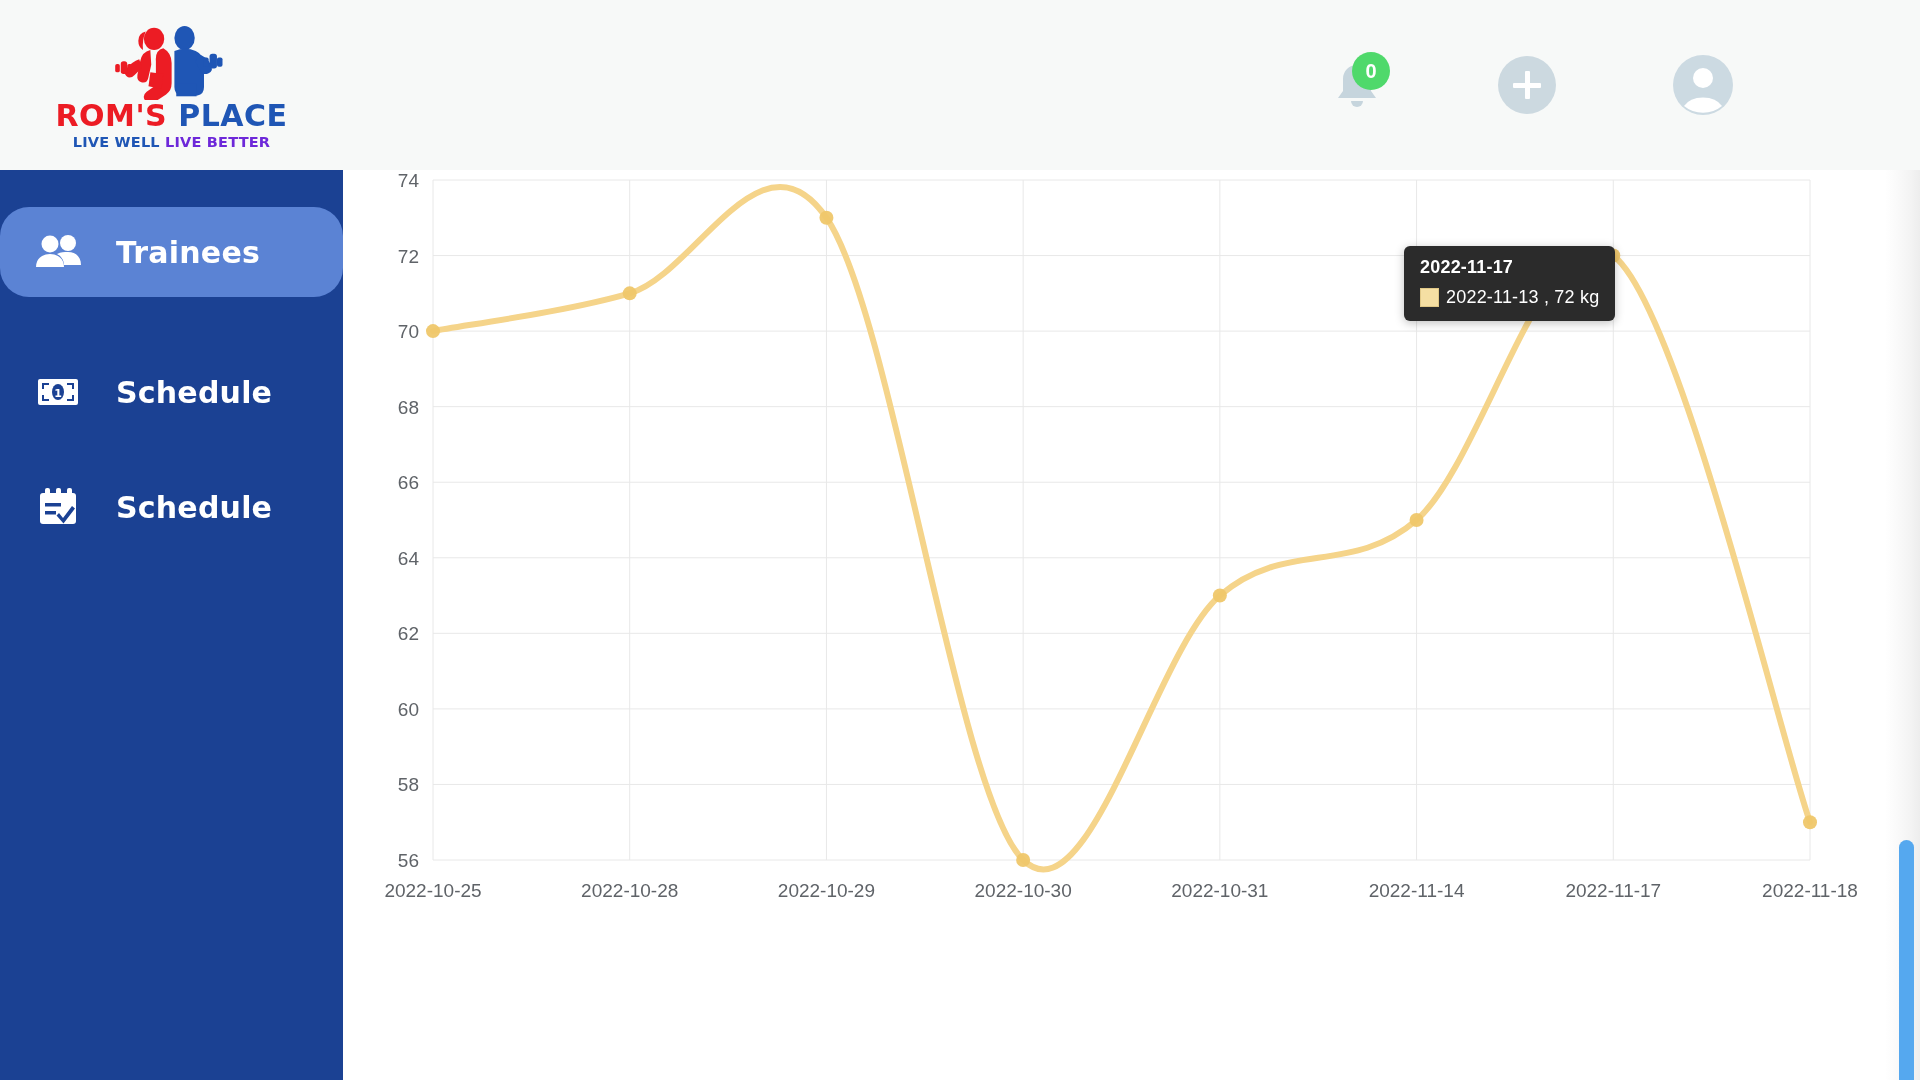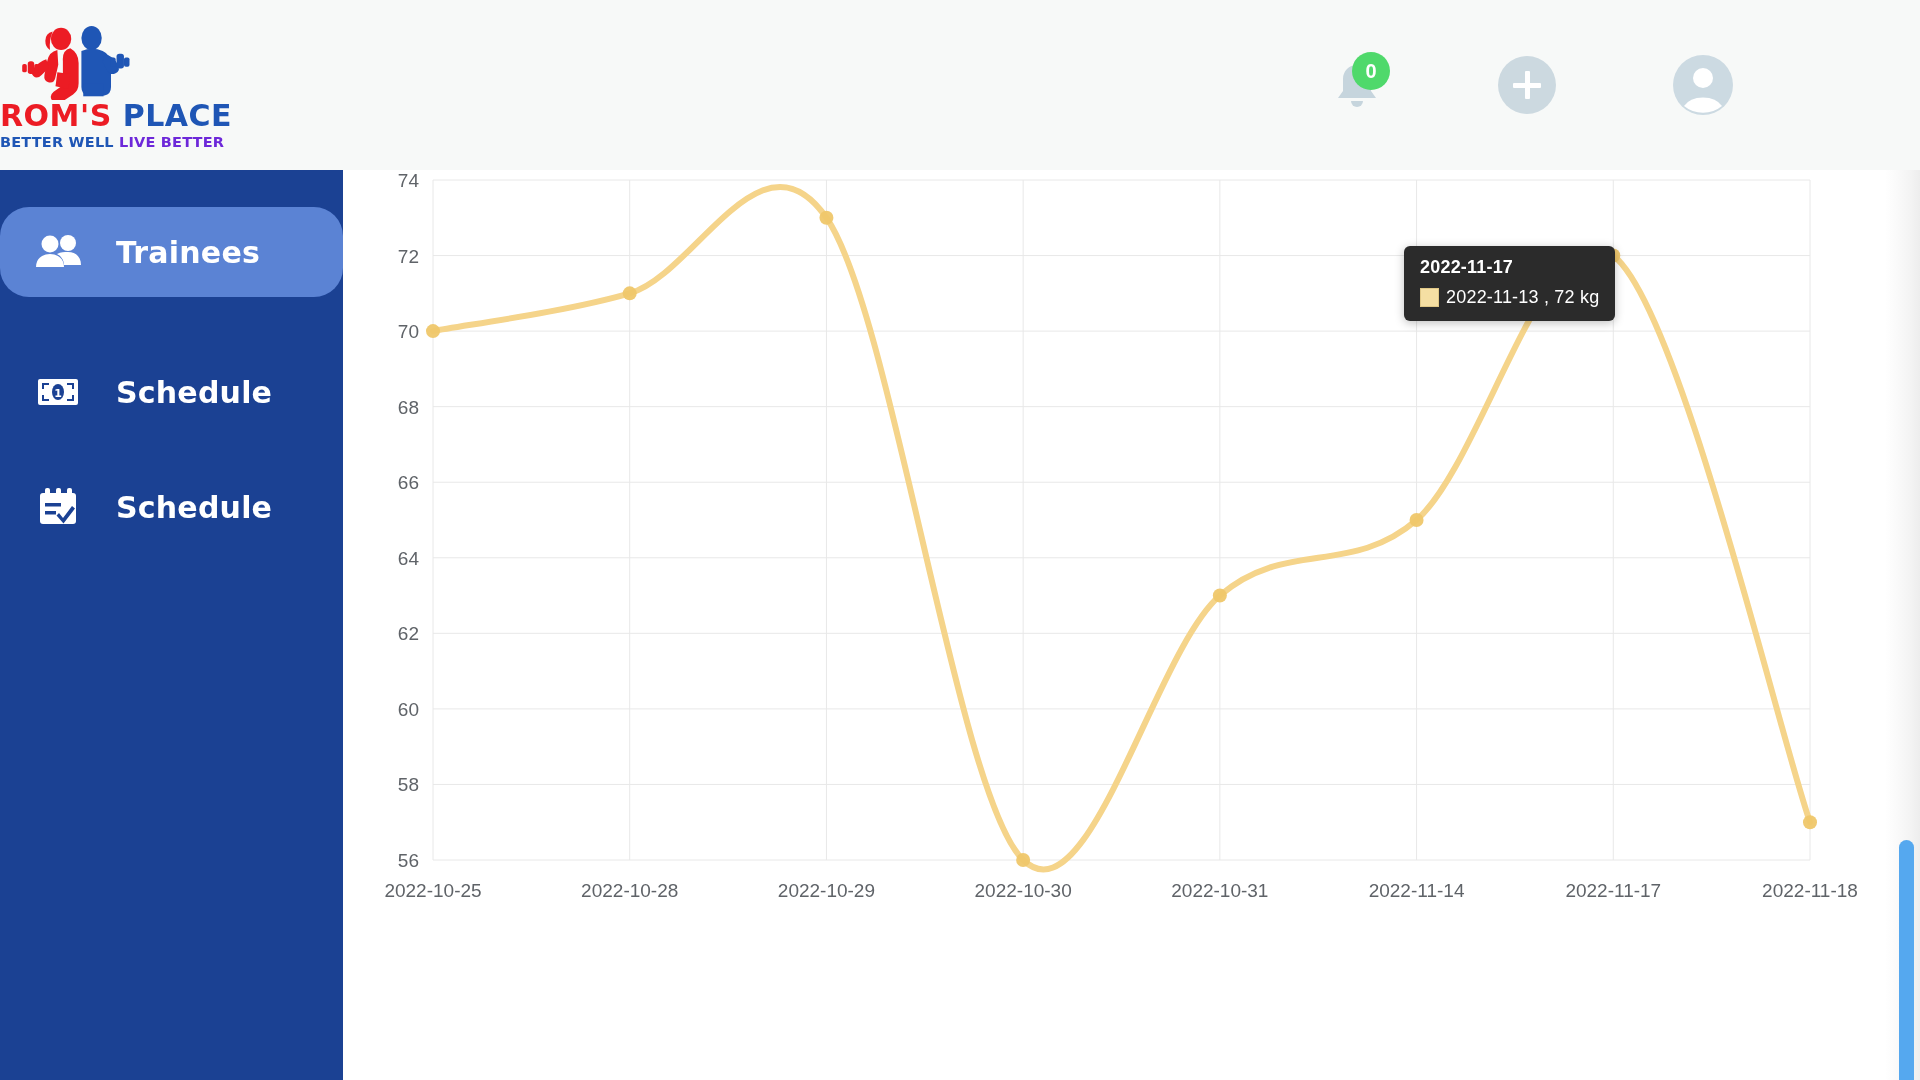--- a/index.html
+++ b/index.html
@@ -17,21 +17,21 @@
   
   .topbar {
     position: absolute; top: 0; left: 0;
     width: 1920px; height: 170px;
     background: #f7f9f8;
     display: flex; align-items: center;
   }
   .logo-wrap {
     width: 343px; height: 170px;
     display: flex; flex-direction: column;
-    align-items: flex-start; justify-content: center;
+    align-items: center; justify-content: center;
     padding-top: 6px;
   }
   .logo-figs { height: 74px; display: block; }
   .logo-word {
     font-size: 30px; font-weight: 700; letter-spacing: 0.5px;
     line-height: 1; margin-top: 1px; white-space: nowrap;
     font-family: "DejaVu Sans", sans-serif;
   }
   .logo-word .red  { color: #ec1c24; }
   .logo-word .blue { color: #1f56b5; }
@@ -168,21 +168,21 @@
           <rect x="119" y="34" width="6" height="10" rx="2"></rect>
           <rect x="134" y="34" width="6" height="10" rx="2"></rect>
           <path d="M90 62 l22 0 l0 14 l-22 0z"></path>
         </g>
       </svg>
       <div class="logo-word">
         <span class="red">ROM'S</span>
         <span class="blue">PLACE</span>
       </div>
       <div class="logo-tag">
-        <span class="blue">BETTER WELL</span>
+        <span class="blue">LIVE WELL</span>
         <span class="red">LIVE BETTER</span>
       </div>
     </div>
 
     <div class="topbar-actions">
 
       <div class="icon-btn bell-btn">
         <svg width="54" height="56" viewBox="0 0 54 56">
           <path d="M27 8 c-8 0 -14 6 -14 14 l0 12 l-5 7 l38 0 l-5 -7 l0 -12 c0 -8 -6 -14 -14 -14z" fill="#c6d5dd"></path>
           <path d="M21 44 a6 6 0 0 0 12 0z" fill="#c6d5dd"></path>

